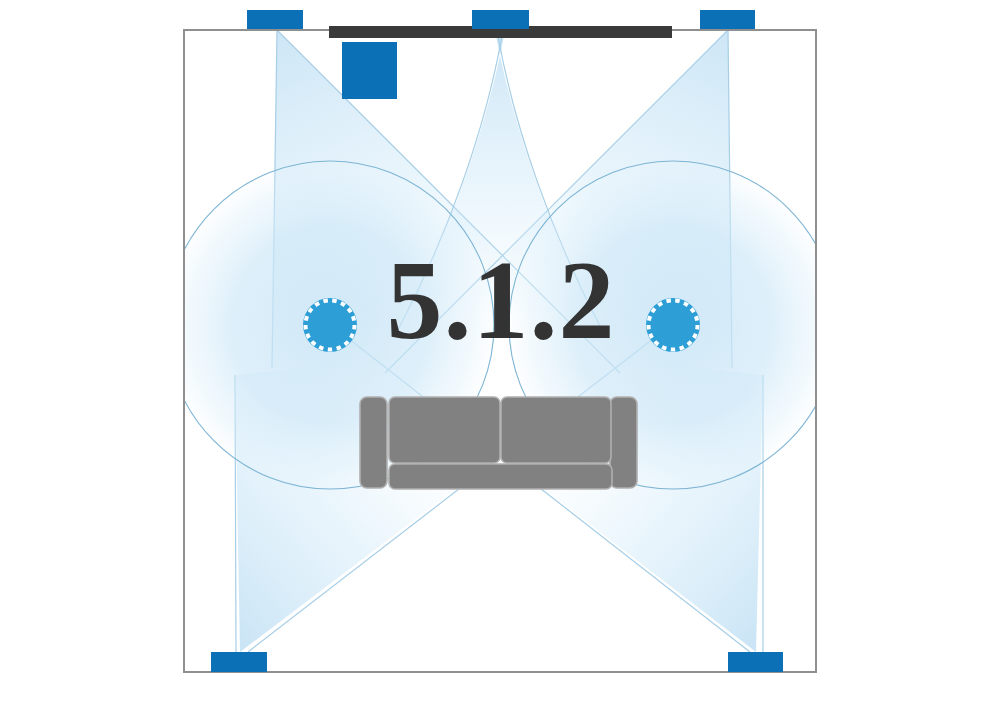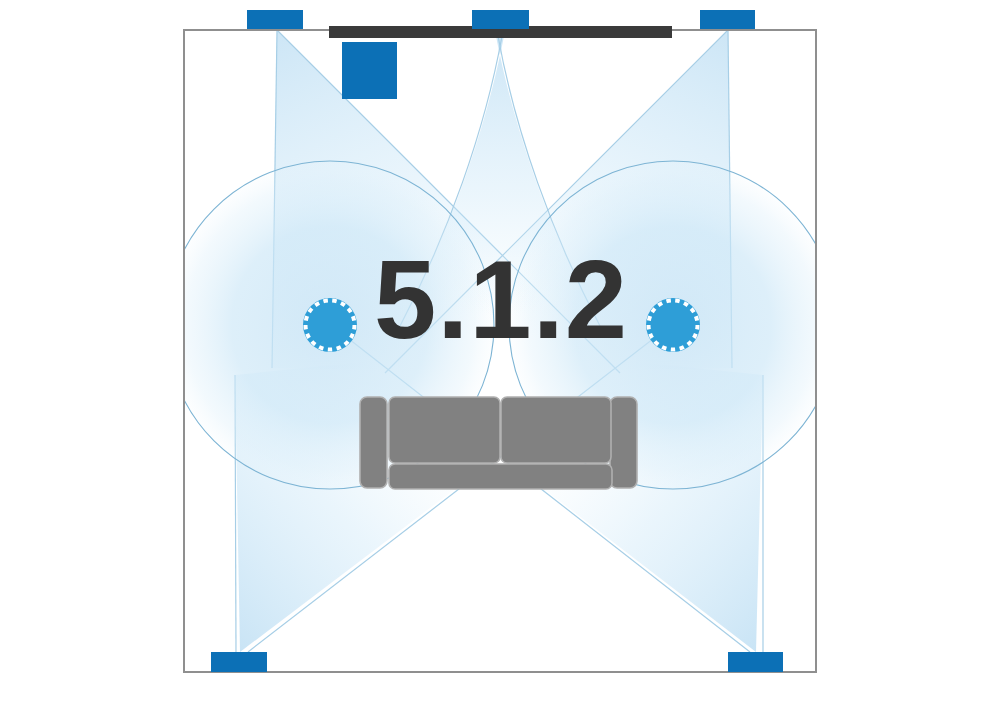--- a/index.html
+++ b/index.html
@@ -1,21 +1,21 @@
 <!DOCTYPE html>
 <html><head>
 <meta charset="utf-8">
 <style>
   html,body{margin:0;padding:0;background:#ffffff;}
   #stage{
     position:relative;
     width:842px;height:702px;
     background:#ffffff;
     overflow:hidden;
-    font-family:Liberation Sans, sans-serif;
+    font-family:Liberation Serif, serif;
   }
   #stage svg{position:absolute;left:0;top:0;}
   .center-label{
     position:absolute;
     left:0; top:244px;
     width:1002px;
     text-align:center;
     font-size:112px;
     font-weight:bold;
     letter-spacing:1px;

